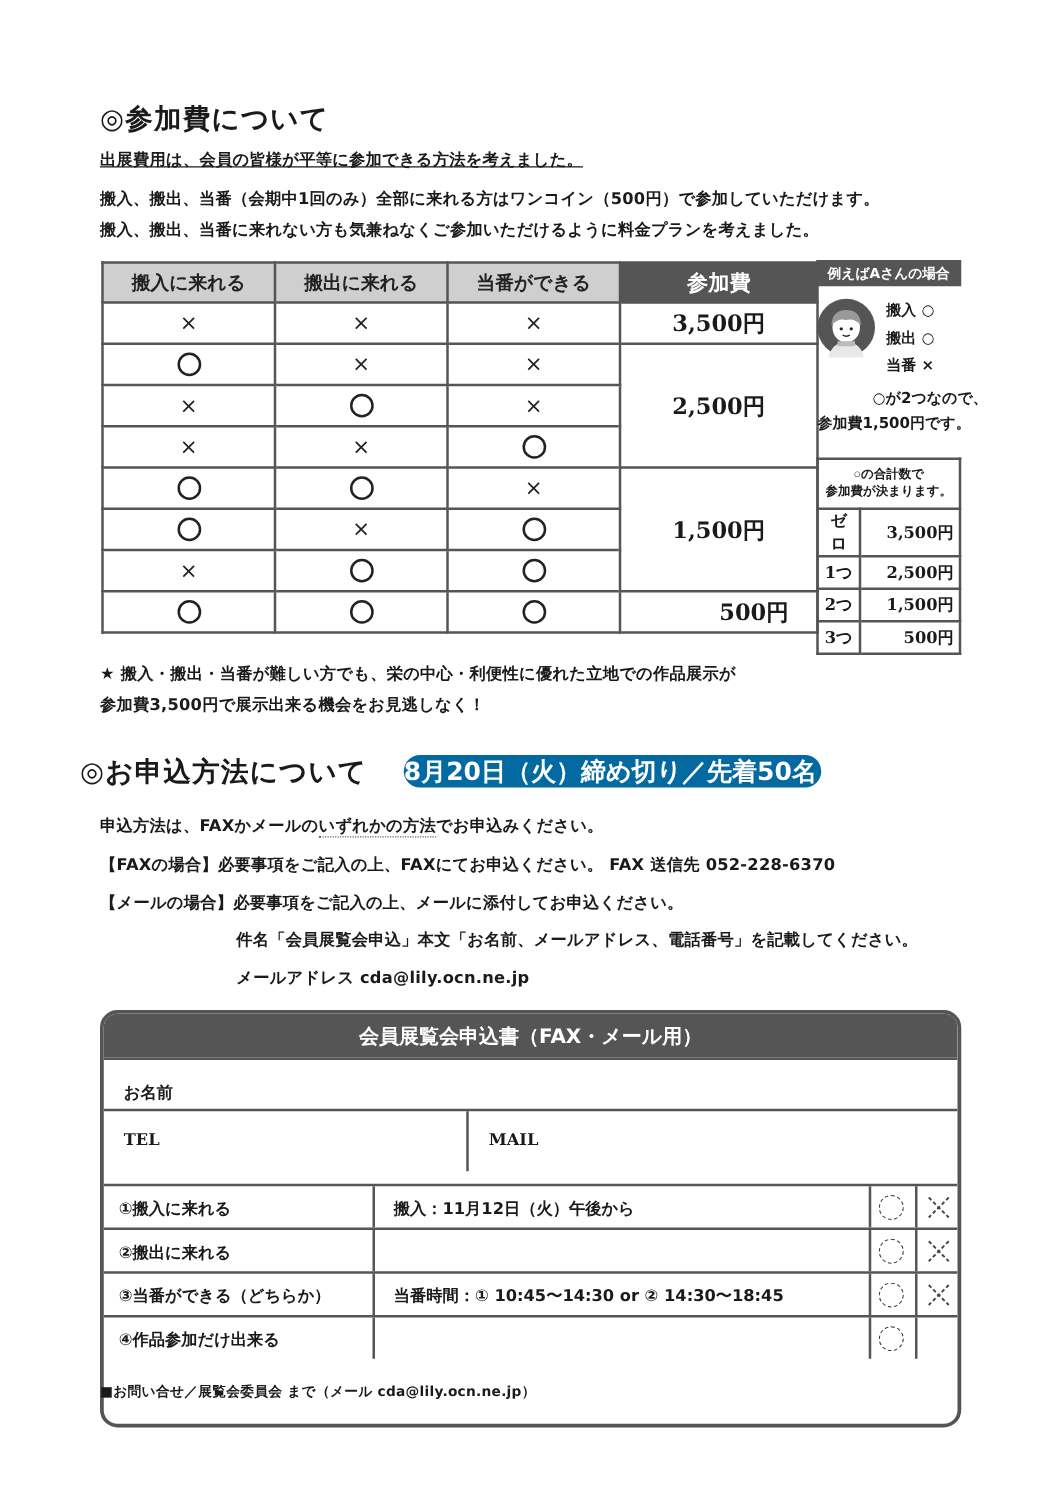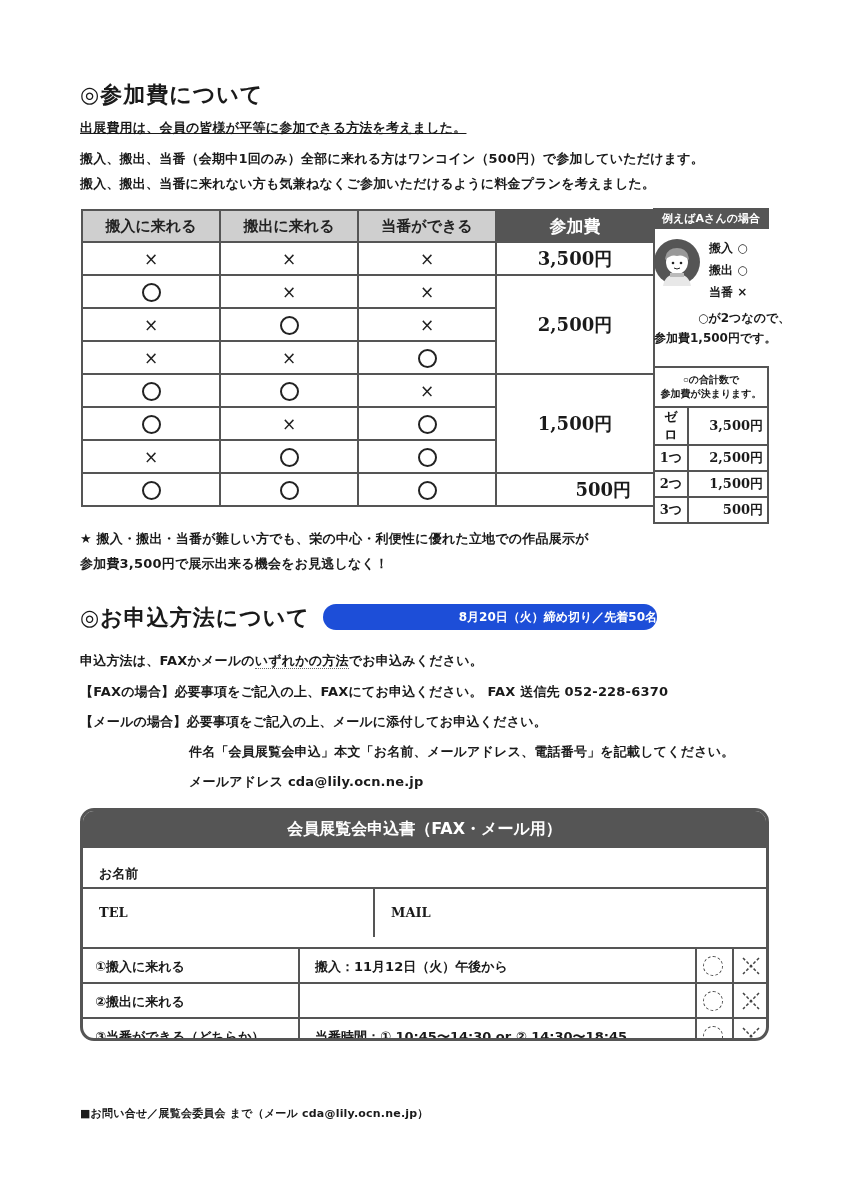--- a/index.html
+++ b/index.html
@@ -25,27 +25,27 @@
                 font-family: "DejaVu Sans", sans-serif; font-size: 11px; font-weight: bold; text-align: center; line-height: 21px; }
   .avatar { left: 653px; top: 238px; width: 48px; height: 48px; }
   .side-line { font-family: "DejaVu Sans", sans-serif; font-size: 12px; font-weight: bold; white-space: nowrap; }
 
   table.count { position: absolute; left: 653px; top: 366px; border-collapse: collapse; width: 116px; }
   table.count td { border: 2px solid #555; font-family: "DejaVu Serif", serif; font-weight: bold; font-size: 13px; height: 24px; padding: 0 4px; }
   table.count td.head { font-family: Liberation Sans, sans-serif; font-size: 10px; text-align: center; height: 38px; line-height: 14px; }
   table.count td.k { width: 24px; text-align: center; }
   table.count td.v { text-align: right; }
 
-  .deadline { left: 323px; top: 604px; width: 334px; height: 26px; border-radius: 14px; background: #1d4ed8;
-              color: #fff; font-family: "DejaVu Sans", sans-serif; font-weight: bold; font-size: 12px; text-align: right; line-height: 26px; }
+  .deadline { left: 323px; top: 604px; width: 334px; height: 26px; border-radius: 14px; background: #0369a1;
+              color: #fff; font-family: "DejaVu Sans", sans-serif; font-weight: bold; font-size: 20px; text-align: left; line-height: 26px; }
 
   .dotted-underline { border-bottom: 1px dotted #666; }
 
   
-  .form { left: 80px; top: 808px; width: 689px; height: 233px; border: 3px solid #555; border-radius: 14px; overflow: hidden; box-sizing: border-box; }
+  .form { left: 80px; top: 808px; width: 689px; height: 334px; border: 3px solid #555; border-radius: 14px; overflow: hidden; box-sizing: border-box; }
   .form-head { height: 35px; background: #555; color: #fff; text-align: center; font-family: "DejaVu Sans", sans-serif;
                font-weight: bold; font-size: 16px; line-height: 35px; }
   .frow { position: absolute; left: 0; right: 0; border-top: 2px solid #555; box-sizing: border-box; }
   .flabel { position: absolute; font-family: "DejaVu Sans", sans-serif; font-size: 13px; font-weight: bold; white-space: nowrap; }
   .vline { position: absolute; top: 0; bottom: 0; width: 0; border-left: 2px solid #555; }
   .dot-circle { position: absolute; width: 18px; height: 18px; border: 1.5px dashed #444; border-radius: 50%; }
   .dot-cross { position: absolute; width: 22px; height: 22px; }
 </style>
 </head>
 <body>
@@ -154,21 +154,21 @@
       <tr>
         <td class="k">3つ</td>
         <td class="v">500円</td>
       </tr>
     </tbody>
 </table>
 
 <div class="abs p" style="left:80px;top:530px;">★ 搬入・搬出・当番が難しい方でも、栄の中心・利便性に優れた立地での作品展示が</div>
 <div class="abs p" style="left:80px;top:555px;">参加費3,500円で展示出来る機会をお見逃しなく！</div>
 
-<div class="abs h1" style="left:80px;top:603px;">◎お申込方法について</div>
+<div class="abs h1" style="left:64px;top:603px;">◎お申込方法について</div>
 <div class="abs deadline">8月20日（火）締め切り／先着50名</div>
 
 <div class="abs p" style="left:80px;top:652px;">
   <span>申込方法は、FAXかメールの</span><span class="dotted-underline">いずれかの方法</span><span>でお申込みください。</span>
 </div>
 <div class="abs p" style="left:80px;top:683px;">【FAXの場合】必要事項をご記入の上、FAXにてお申込ください。 FAX 送信先 052-228-6370</div>
 <div class="abs p" style="left:80px;top:713px;">【メールの場合】必要事項をご記入の上、メールに添付してお申込ください。</div>
 <div class="abs p" style="left:189px;top:743px;">件名「会員展覧会申込」本文「お名前、メールアドレス、電話番号」を記載してください。</div>
 <div class="abs p" style="left:189px;top:773px;">メールアドレス cda@lily.ocn.ne.jp</div>
 

